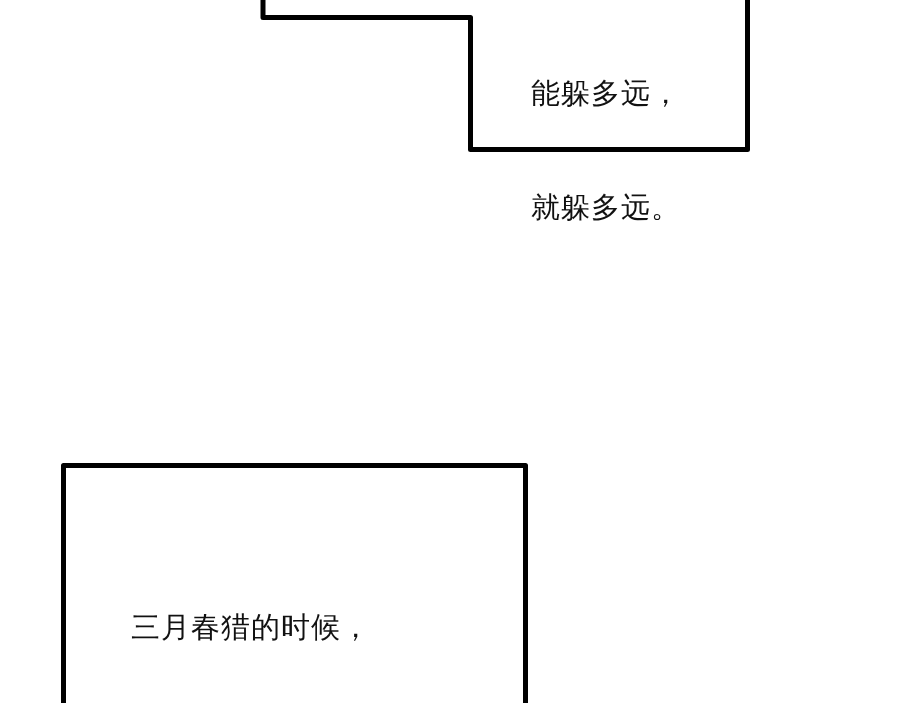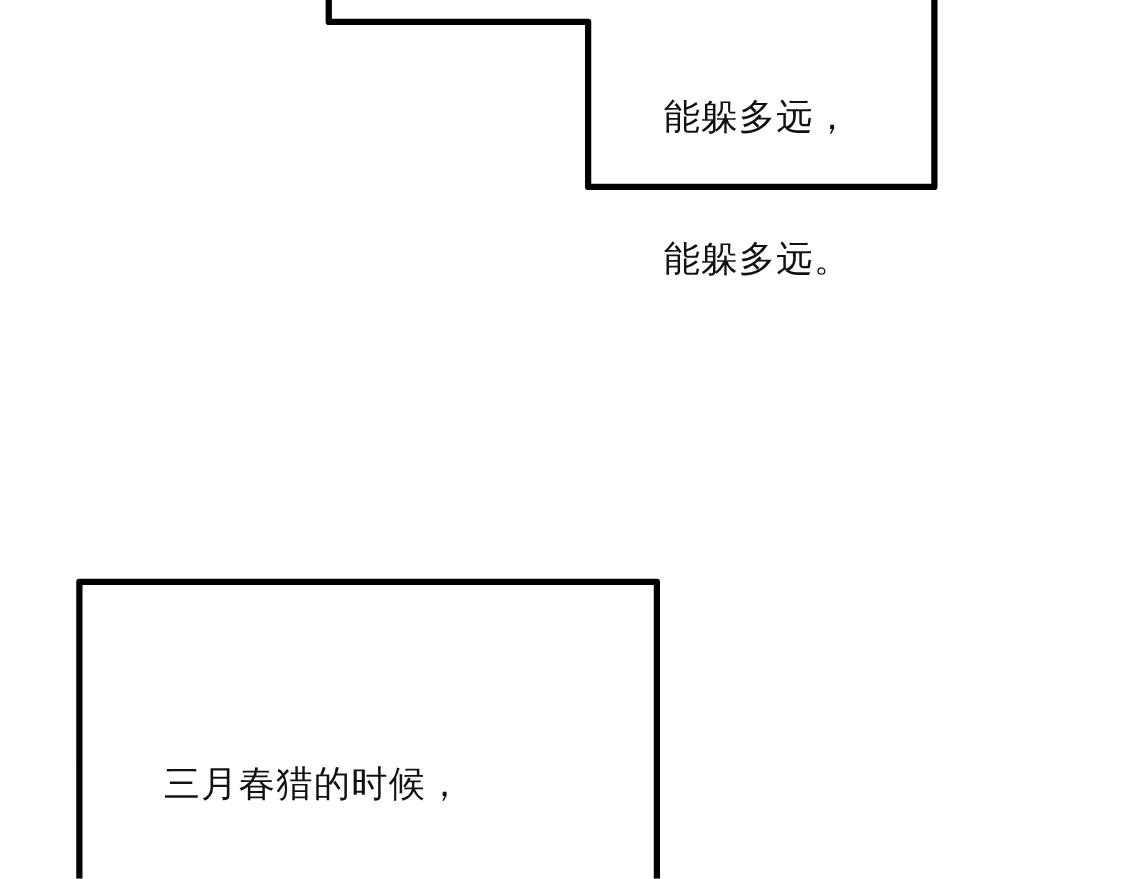--- a/index.html
+++ b/index.html
@@ -24,21 +24,21 @@
 
 <svg class="panel-shape" width="900" height="703">
 
   <path d="M263 0 L263 17.5 L470.5 17.5 L470.5 149.5 L747.5 149.5 L747.5 0" fill="none" stroke="#000" stroke-width="5" stroke-linejoin="round"></path>
 
   <path d="M63.5 703 L63.5 465.5 L525.5 465.5 L525.5 703" fill="none" stroke="#000" stroke-width="5" stroke-linejoin="round"></path>
 </svg>
 
 <div class="caption" style="left:531px; top:-2px;">
   <span class="line">能躲多远，</span>
-  <span class="line">能躲多远。</span>
+  <span class="line">就躲多远。</span>
 </div>
 
 <div class="caption" style="left:131px; top:532px;">
   <span class="line">三月春猎的时候，</span>
   
   
   
 </div>
 
 </body></html>

